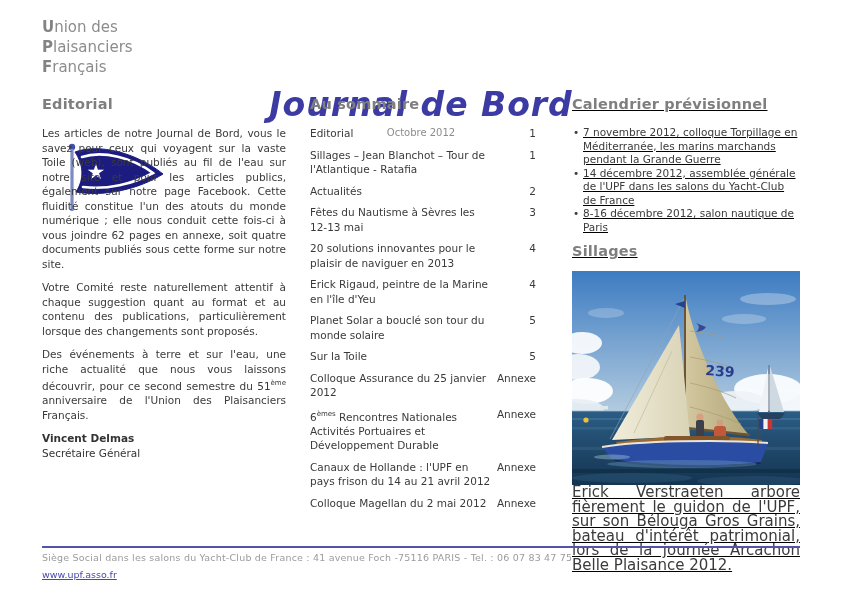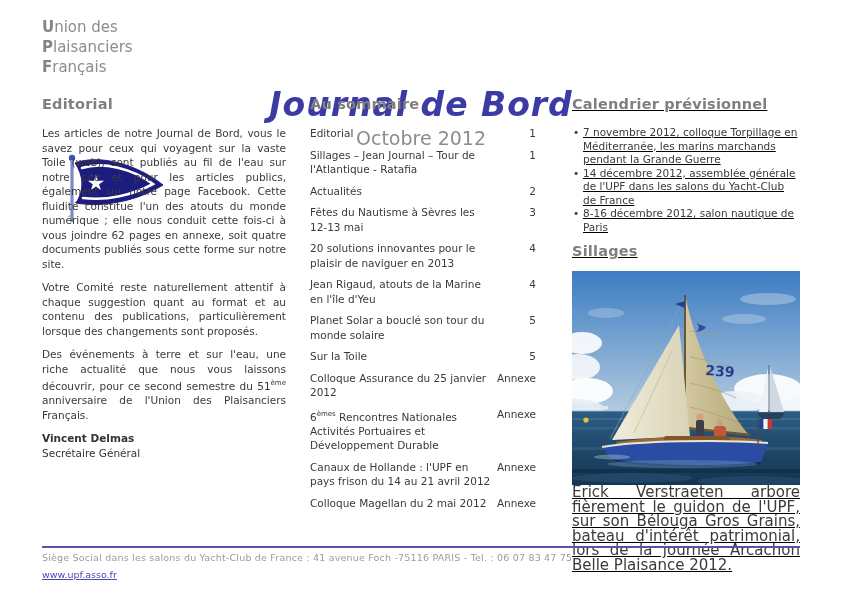--- a/index.html
+++ b/index.html
@@ -8,21 +8,21 @@
   .page { width:842px; height:595px; background:#fff; position:relative;
           padding:14px 42px 0 42px; overflow:hidden; }
 
   
   header { display:flex; height:78px;flex-direction:column; }
   .org { width:225px; color:#8c8c8c; font-size:15px; line-height:20px; padding-top:3px; }
   .org b { color:#838383; }
   .title-block { flex:1; text-align:center; }
   .newsletter-title { color:#3b3ba3; font-size:33px; font-style:italic; font-weight:bold;
                       letter-spacing:1px; margin-top:8px; }
-  .issue-date { color:#8c8c8c; font-size:19px; margin-top:3px; }
+  .issue-date { color:#8c8c8c; font-size:10px; margin-top:3px; }
   .logo { width:125px; display:flex; justify-content:flex-end; padding-top:2px; }
 
   
   main { display:flex; margin-top:4px; }
   .col-editorial { width:244px; margin-right:24px; }
   .col-sommaire  { width:226px; margin-right:36px; }
   .col-right     { width:228px;text-decoration:underline; }
   h2 { color:#7f7f7f; font-size:14.5px; font-weight:bold; letter-spacing:.2px; margin-bottom:14px; }
 
   .col-editorial p { font-size:10.5px; color:#3a3a3a; text-align:justify;
@@ -94,37 +94,37 @@
     </section>
 
     <section class="col-sommaire">
       <h2>Au sommaire</h2>
       <div>
           <div class="toc-row">
             <span class="toc-title">Editorial</span>
             <span class="toc-page">1</span>
           </div>
           <div class="toc-row">
-            <span class="toc-title">Sillages – Jean Journal – Tour de l'Atlantique - Ratafia</span>
+            <span class="toc-title">Sillages – Jean Blanchot – Tour de l'Atlantique - Ratafia</span>
             <span class="toc-page">1</span>
           </div>
           <div class="toc-row">
             <span class="toc-title">Actualités</span>
             <span class="toc-page">2</span>
           </div>
           <div class="toc-row">
             <span class="toc-title">Fêtes du Nautisme à Sèvres les 12-13 mai</span>
             <span class="toc-page">3</span>
           </div>
           <div class="toc-row">
             <span class="toc-title">20 solutions innovantes pour le plaisir de naviguer en 2013</span>
             <span class="toc-page">4</span>
           </div>
           <div class="toc-row">
-            <span class="toc-title">Jean Rigaud, atouts de la Marine en l'île d'Yeu</span>
+            <span class="toc-title">Erick Rigaud, peintre de la Marine en l'île d'Yeu</span>
             <span class="toc-page">4</span>
           </div>
           <div class="toc-row">
             <span class="toc-title">Planet Solar a bouclé son tour du monde solaire</span>
             <span class="toc-page">5</span>
           </div>
           <div class="toc-row">
             <span class="toc-title">Sur la Toile</span>
             <span class="toc-page">5</span>
           </div>

